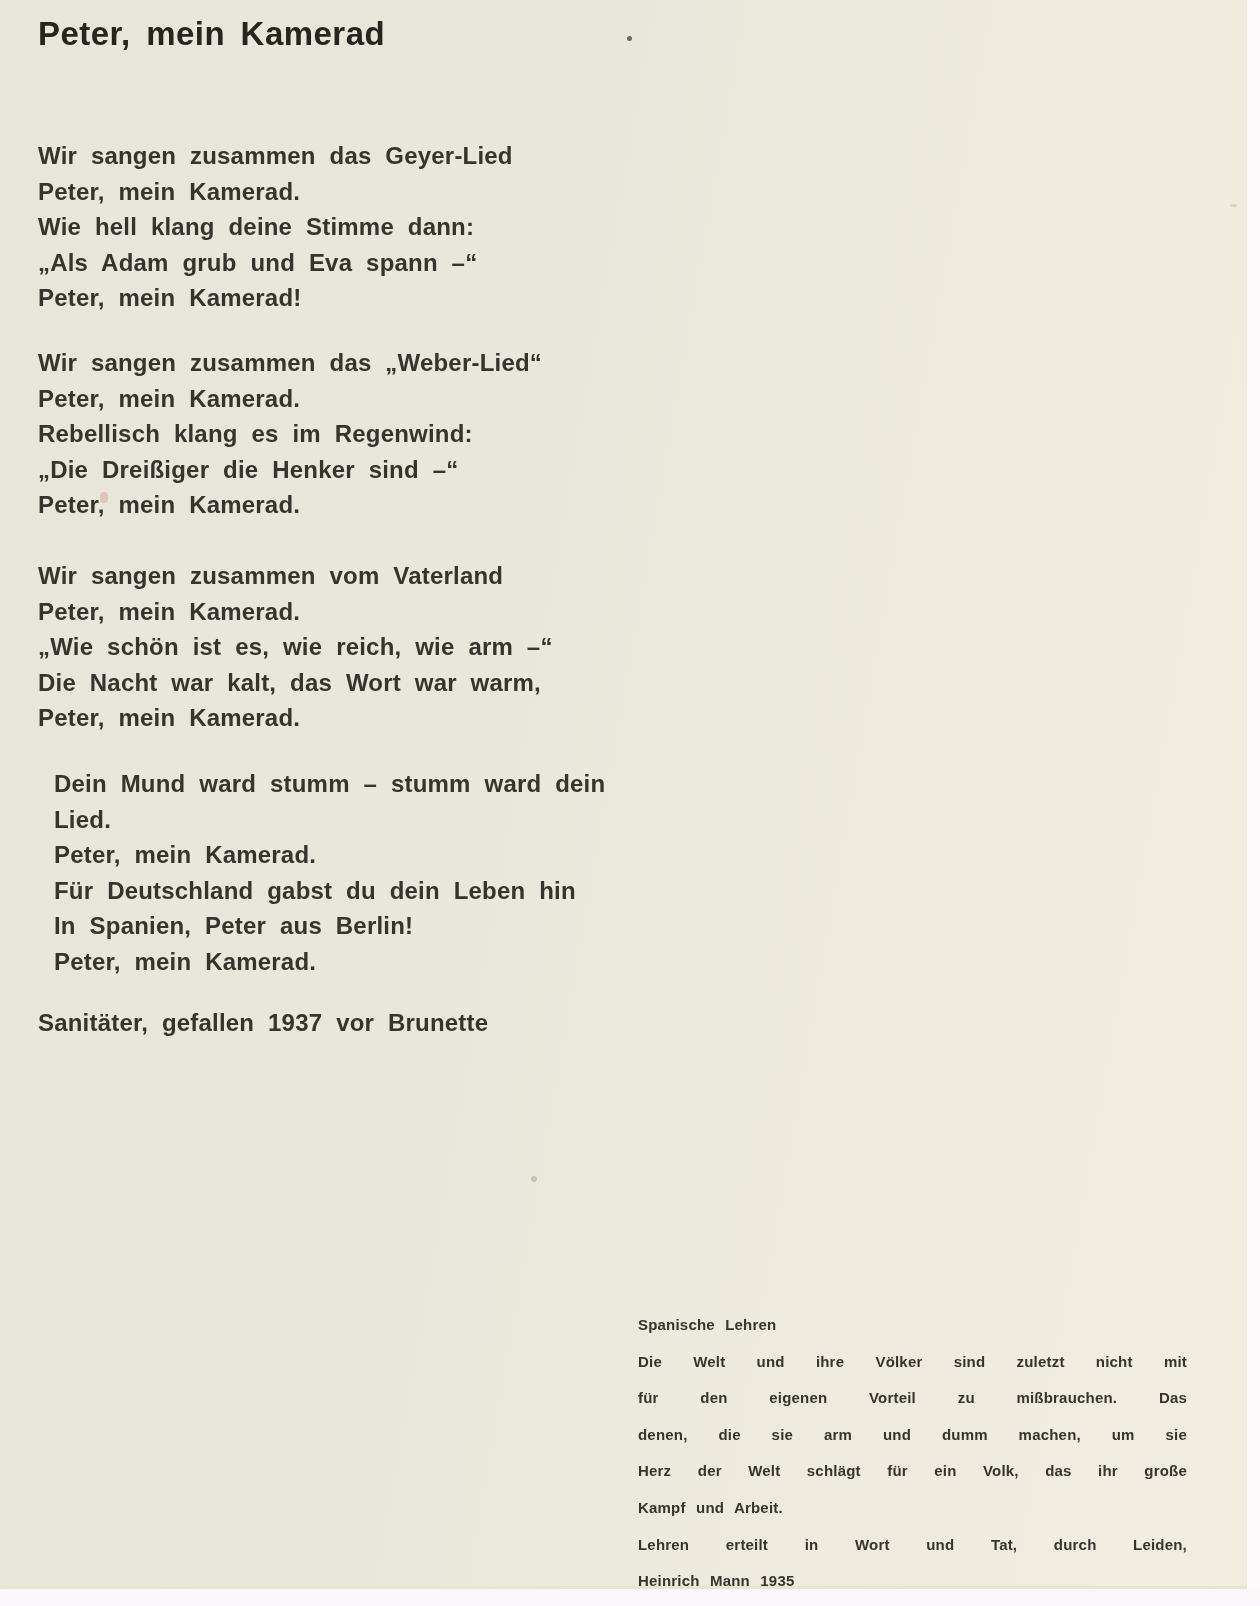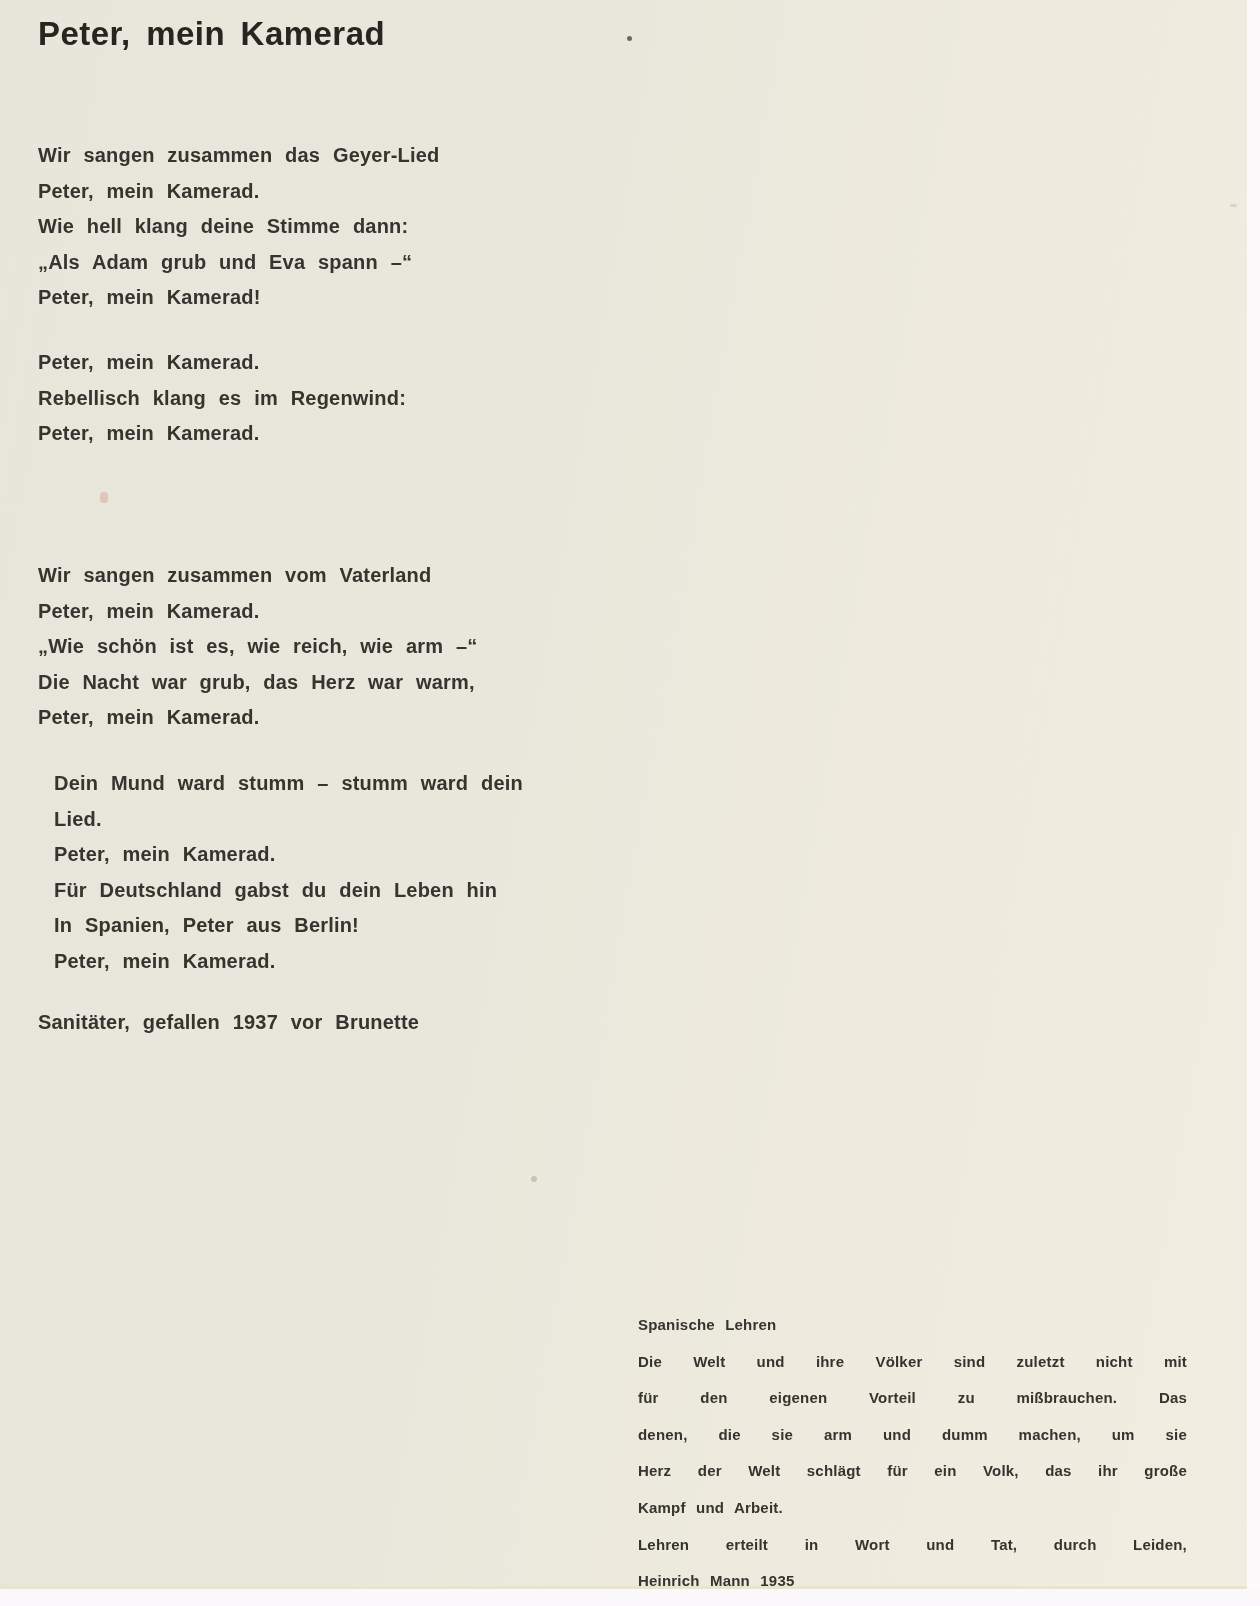--- a/index.html
+++ b/index.html
@@ -37,21 +37,21 @@
     transform: scaleX(0.97);
     transform-origin: left;
   }
   .poem-stanza {
     position: absolute;
     left: 38px;
     width: 580px;
   }
   .poem-line, .dedication-line {
     line-height: 35.5px;
-    font-size: 20px;
+    font-size: 24px;
     font-weight: 700;
     color: #35342e;
     letter-spacing: 0.2px;
     word-spacing: 7px;
     white-space: nowrap;
   }
   .stanza-1 { top: 138px; }
   .stanza-2 { top: 345px; }
   .stanza-3 { top: 558px; }
   .stanza-4 { top: 766px; margin-left: 16px; }
@@ -114,30 +114,32 @@
 
     <div class="poem-stanza stanza-1">
       <div class="poem-line">Wir sangen zusammen das Geyer-Lied</div>
       <div class="poem-line">Peter, mein Kamerad.</div>
       <div class="poem-line">Wie hell klang deine Stimme dann:</div>
       <div class="poem-line">„Als Adam grub und Eva spann –“</div>
       <div class="poem-line">Peter, mein Kamerad!</div>
     </div>
 
     <div class="poem-stanza stanza-2">
+      <div class="poem-line">Wir sangen zusammen das „Weber-Lied“</div>
       <div class="poem-line">Peter, mein Kamerad.</div>
       <div class="poem-line">Rebellisch klang es im Regenwind:</div>
+      <div class="poem-line">„Die Dreißiger die Henker sind –“</div>
       <div class="poem-line">Peter, mein Kamerad.</div>
     </div>
 
     <div class="poem-stanza stanza-3">
       <div class="poem-line">Wir sangen zusammen vom Vaterland</div>
       <div class="poem-line">Peter, mein Kamerad.</div>
       <div class="poem-line">„Wie schön ist es, wie reich, wie arm –“</div>
-      <div class="poem-line">Die Nacht war grub, das Herz war warm,</div>
+      <div class="poem-line">Die Nacht war kalt, das Wort war warm,</div>
       <div class="poem-line">Peter, mein Kamerad.</div>
     </div>
 
     <div class="poem-stanza stanza-4">
       <div class="poem-line">Dein Mund ward stumm – stumm ward dein</div>
       <div class="poem-line">Lied.</div>
       <div class="poem-line">Peter, mein Kamerad.</div>
       <div class="poem-line">Für Deutschland gabst du dein Leben hin</div>
       <div class="poem-line">In Spanien, Peter aus Berlin!</div>
       <div class="poem-line">Peter, mein Kamerad.</div>

